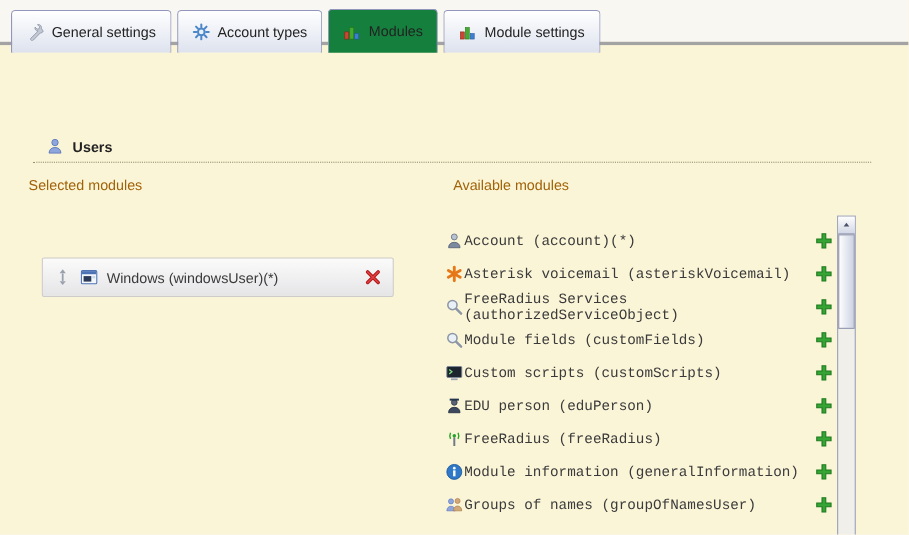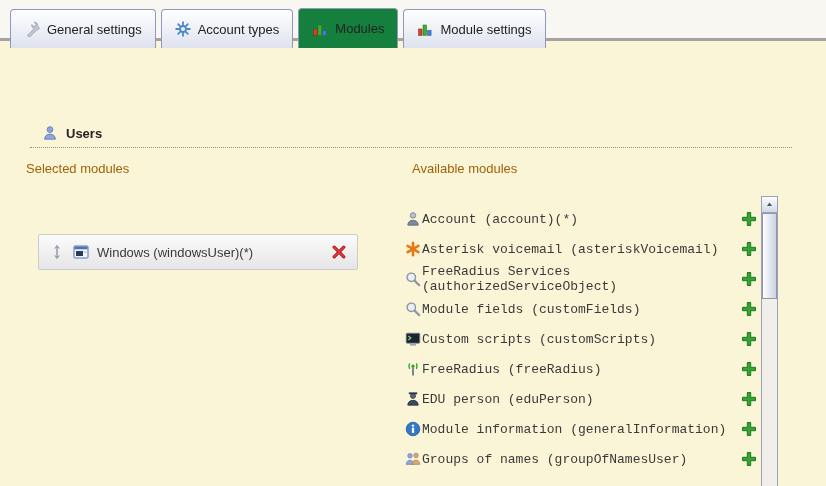--- a/index.html
+++ b/index.html
@@ -284,36 +284,36 @@
         <span class="row-spacer"></span>
         <button class="icon-btn">
           <svg>
               <use href="#i-plus"></use>
             </svg>
         </button>
       </div>
 
       <div class="avail-row">
         <svg class="ic">
+            <use href="#i-person-dark"></use>
+          </svg>
+        <span class="lbl">EDU person (eduPerson)</span>
+        <span class="row-spacer"></span>
+        <button class="icon-btn">
+          <svg>
+              <use href="#i-plus"></use>
+            </svg>
+        </button>
+      </div>
+
+      <div class="avail-row">
+        <svg class="ic">
             <use href="#i-antenna"></use>
           </svg>
         <span class="lbl">FreeRadius (freeRadius)</span>
-        <span class="row-spacer"></span>
-        <button class="icon-btn">
-          <svg>
-              <use href="#i-plus"></use>
-            </svg>
-        </button>
-      </div>
-
-      <div class="avail-row">
-        <svg class="ic">
-            <use href="#i-person-dark"></use>
-          </svg>
-        <span class="lbl">EDU person (eduPerson)</span>
         <span class="row-spacer"></span>
         <button class="icon-btn">
           <svg>
               <use href="#i-plus"></use>
             </svg>
         </button>
       </div>
 
       <div class="avail-row">
         <svg class="ic">

